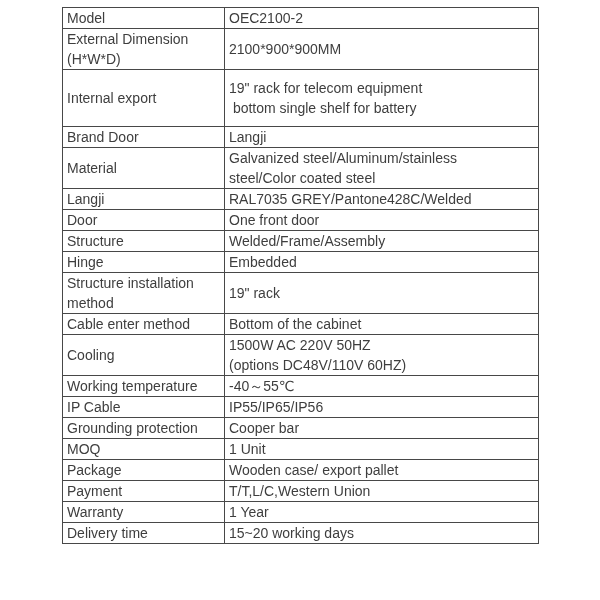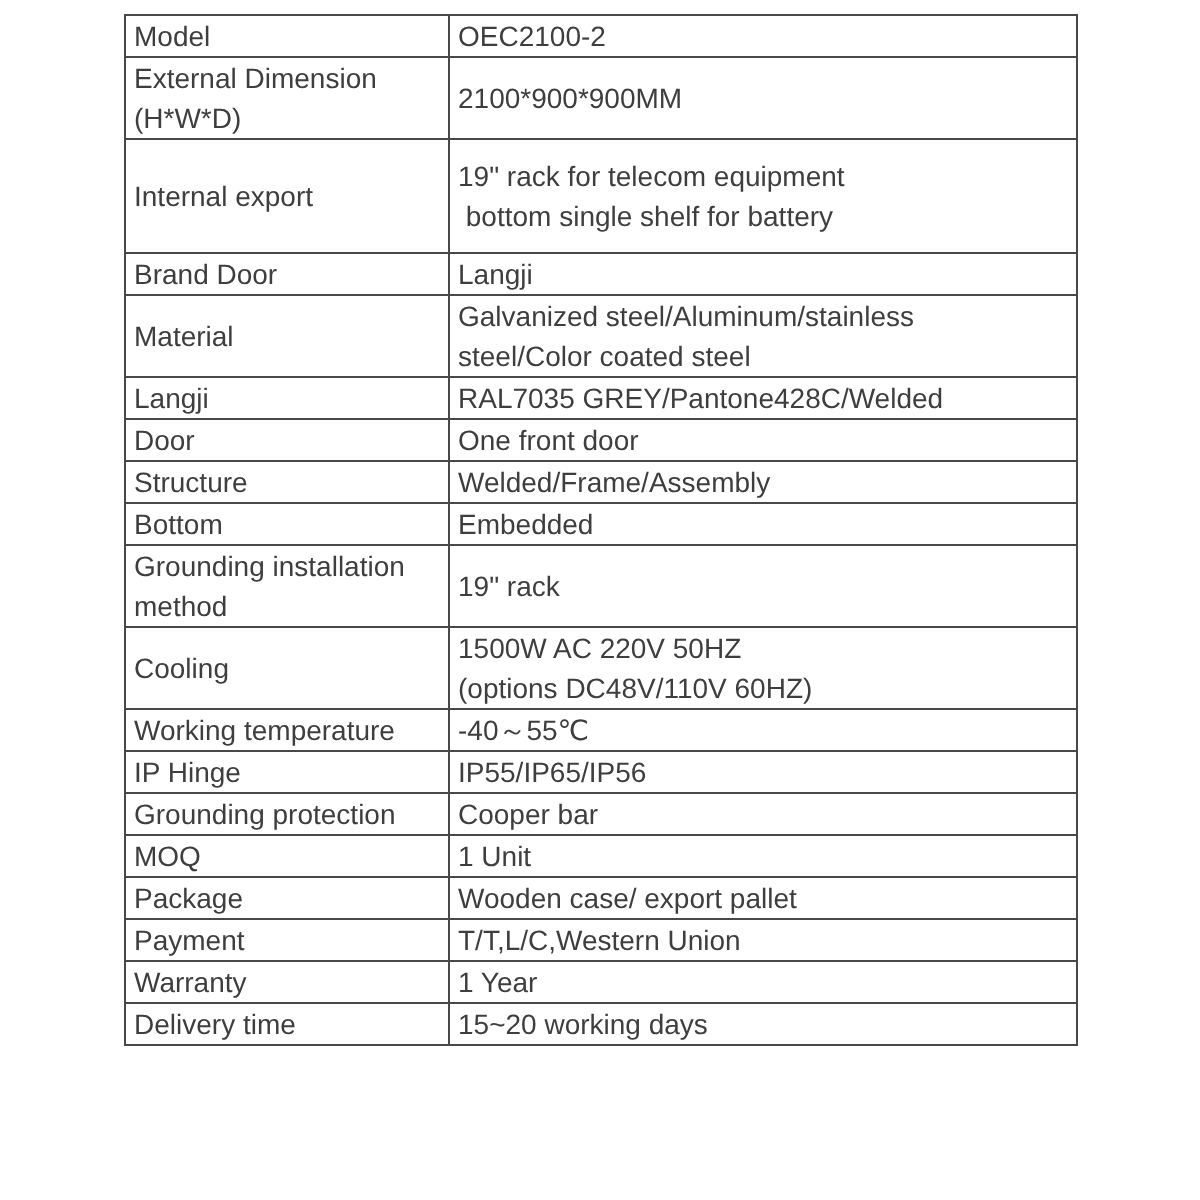--- a/index.html
+++ b/index.html
@@ -81,39 +81,43 @@
         </tr>
         <tr>
           <td>Door</td>
           <td>One front door</td>
         </tr>
         <tr>
           <td>Structure</td>
           <td>Welded/Frame/Assembly</td>
         </tr>
         <tr>
-          <td>Bottom</td>
+          <td>Hinge</td>
           <td>Embedded</td>
         </tr>
         <tr>
-          <td>Grounding installation
+          <td>Structure installation
 method</td>
           <td>19" rack</td>
+        </tr>
+        <tr>
+          <td>Cable enter method</td>
+          <td>Bottom of the cabinet</td>
         </tr>
         <tr>
           <td>Cooling</td>
           <td>1500W AC 220V 50HZ
 (options DC48V/110V 60HZ)</td>
         </tr>
         <tr>
           <td>Working temperature</td>
           <td>-40～55℃</td>
         </tr>
         <tr>
-          <td>IP Hinge</td>
+          <td>IP Cable</td>
           <td>IP55/IP65/IP56</td>
         </tr>
         <tr>
           <td>Grounding protection</td>
           <td>Cooper bar</td>
         </tr>
         <tr>
           <td>MOQ</td>
           <td>1 Unit</td>
         </tr>

